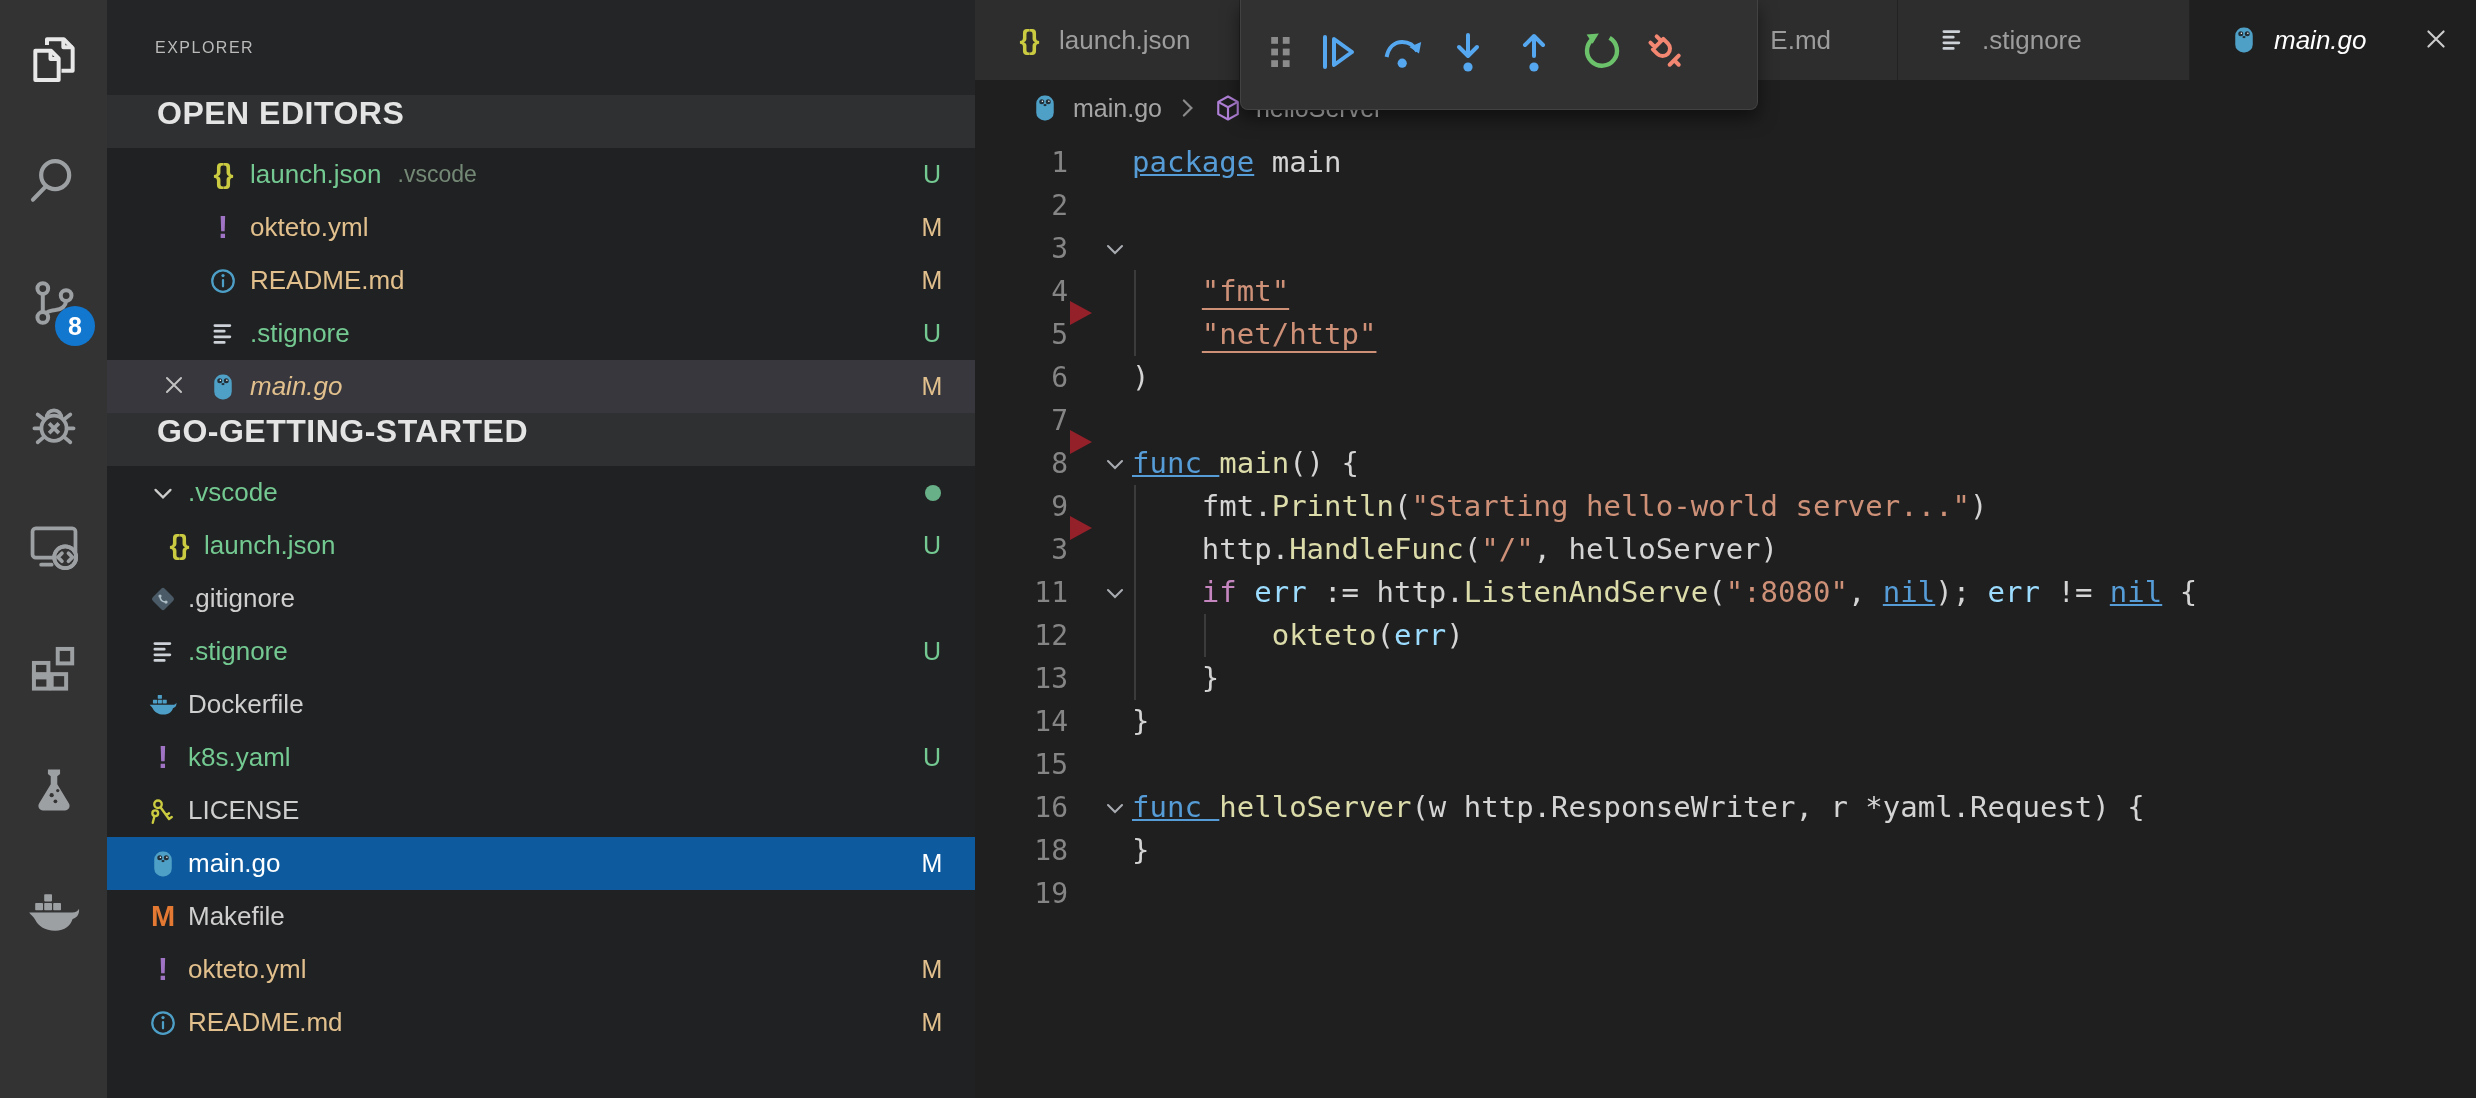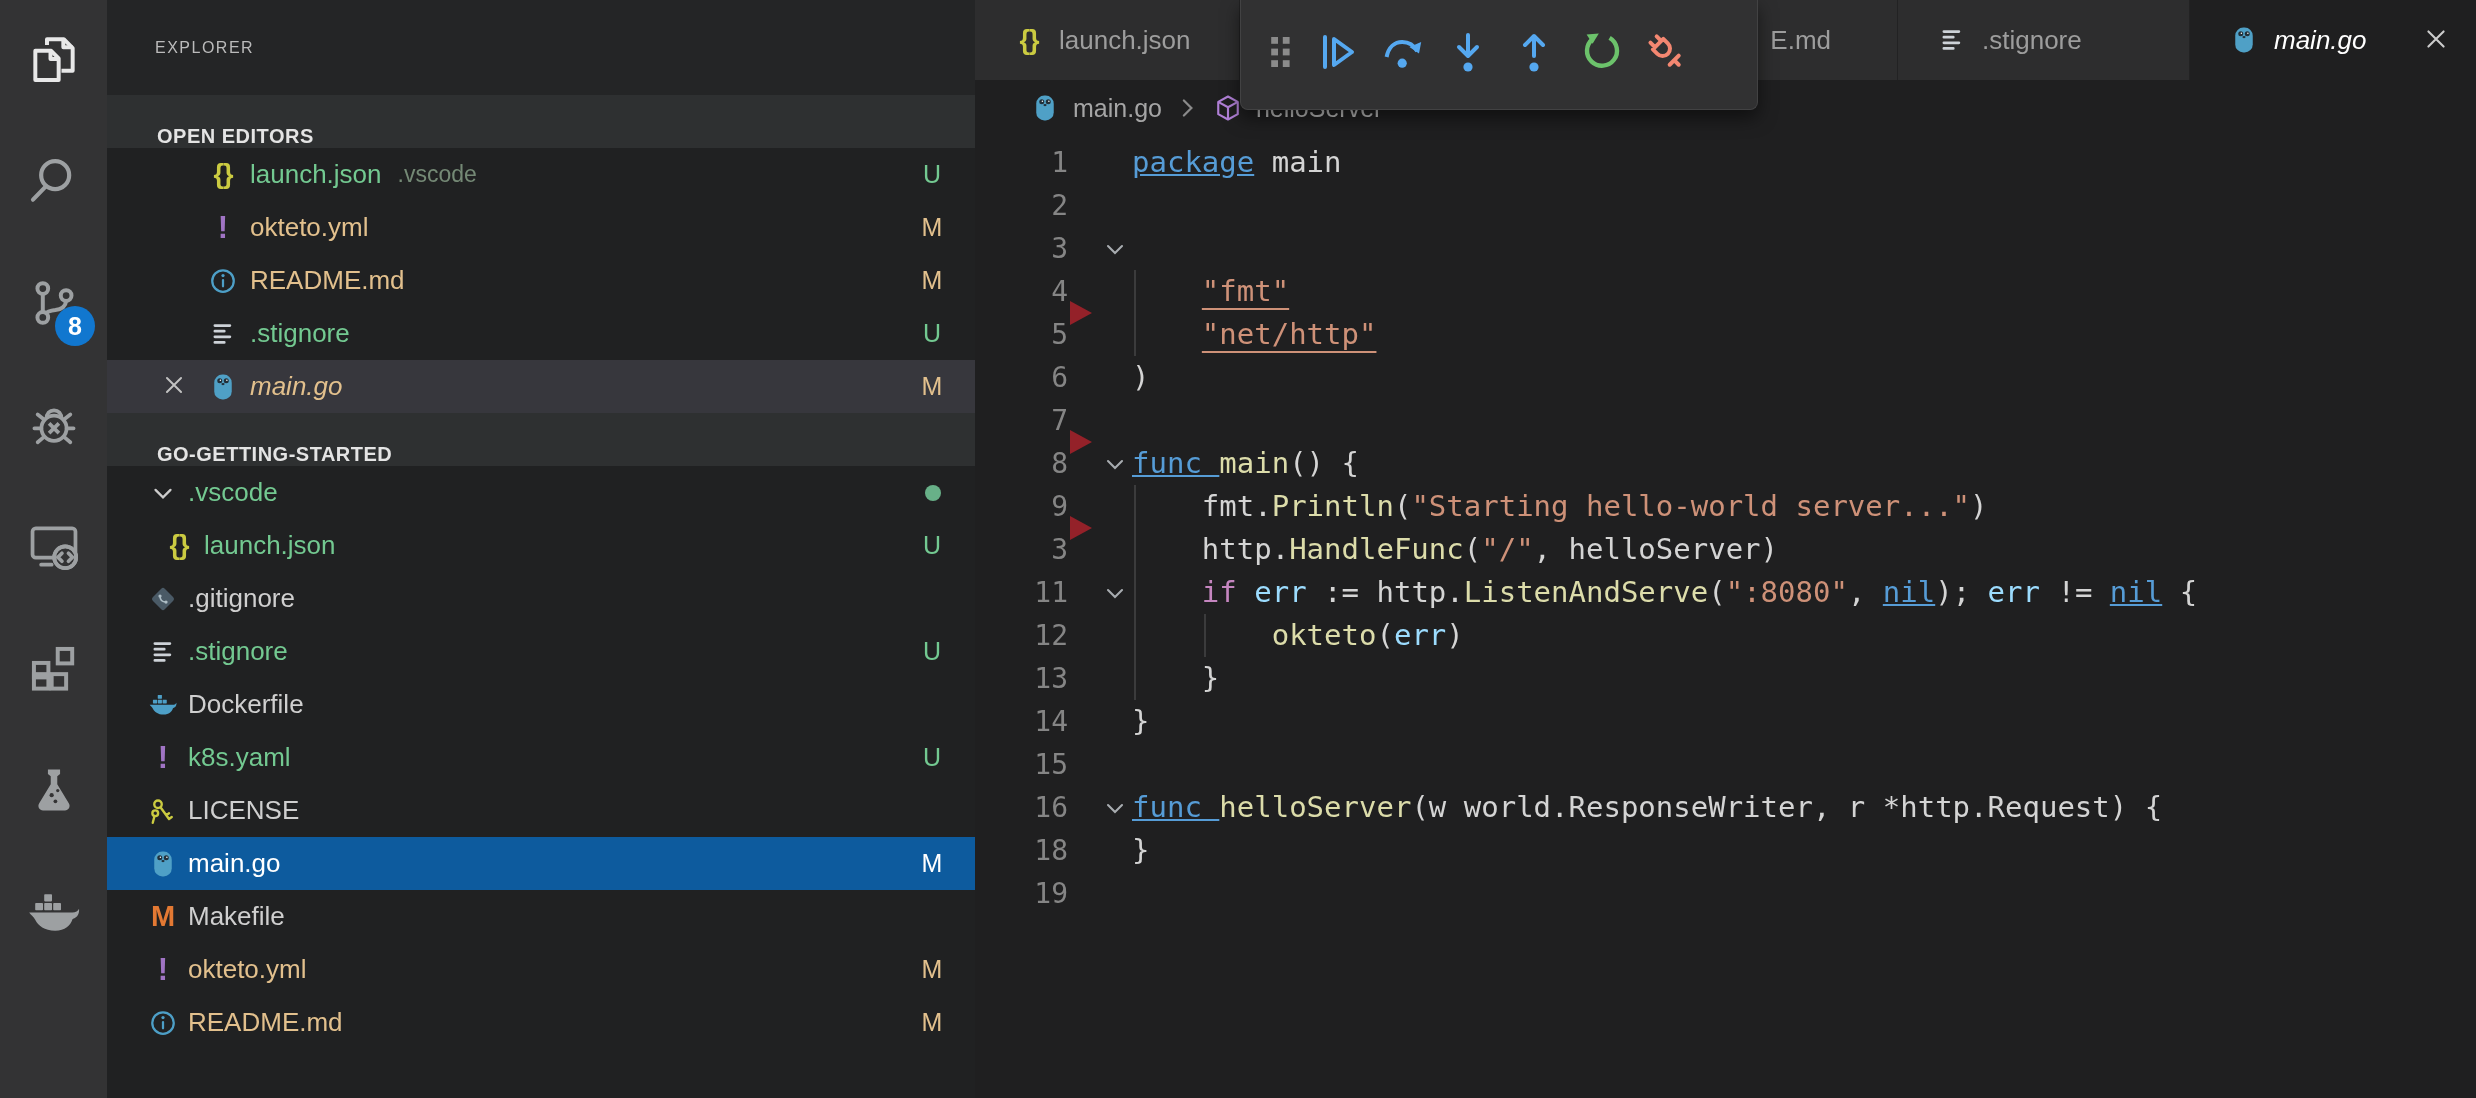--- a/index.html
+++ b/index.html
@@ -13,22 +13,22 @@
   .act-item.active { color:#E8E8E8; }
   .act-item svg { width:56px; height:56px; }
   .act-badge { position:absolute; right:12px; bottom:20px; min-width:40px; height:40px; border-radius:20px;
     background:var(--badge-blue,#1177CF); color:#fff; font-size:25px; font-weight:bold;
     display:flex; align-items:center; justify-content:center; }
 
   
   .sidebar { width:868px; height:100%; background:#202122; display:flex; flex-direction:column; }
   .sb-title { height:95px; background:#242526; color:#BBBBBB; font-size:16px; letter-spacing:1.5px;
     display:flex; align-items:center; padding-left:48px; flex:none; }
-  .sec-head { height:53px; background:#2E3031; color:#E4E4E4; font-weight:bold; font-size:20px; letter-spacing:.5px;
-    display:flex; align-items:flex-end; padding-left:14px; flex:none; }
+  .sec-head { height:53px; background:#2E3031; color:#E4E4E4; font-weight:bold; font-size:32px; letter-spacing:.5px;
+    display:flex; align-items:flex-start; padding-left:14px; flex:none; }
   .sec-head .chev { width:30px; height:30px; color:#CCCCCC; margin-right:6px; flex:none; }
   .row { height:53px; display:flex; align-items:center; padding-right:28px; font-size:26px; color:#CFCFCF; }
   .row .pre { display:flex; align-items:center; flex:none; }
   .row .icobox { width:34px; height:34px; display:flex; align-items:center; justify-content:center; flex:none; }
   .row .icobox svg { width:30px; height:30px; }
   .row .lbl { margin-left:10px; white-space:nowrap; }
   .row .suffix { margin-left:16px; font-size:23px; color:#7E957F; opacity:.9; }
   .row .status { margin-left:auto; font-size:25px; width:30px; text-align:center; flex:none; }
   .row .dot { margin-left:auto; width:16px; height:16px; border-radius:50%; background:#68B088; flex:none; margin-right:6px; }
   .row.sel-gray { background:#37373D; }
@@ -616,21 +616,21 @@
           <div class="glyph"></div>
           <div class="lnum">16</div>
           <div class="ggut"></div>
           <div class="fold">
             <span style="display:flex">
               <svg viewBox="0 0 24 24" fill="none" stroke="currentColor" stroke-width="1.8" stroke-linecap="round">
                 <path d="M6 9.5l6 6 6-6"></path>
               </svg>
             </span>
           </div>
-          <div class="ltext"><span class="tok-k">func </span><span class="tok-f">helloServer</span><span class="tok-p">(w world.ResponseWriter, r *http.Request) {</span></div>
+          <div class="ltext"><span class="tok-k">func </span><span class="tok-f">helloServer</span><span class="tok-p">(w http.ResponseWriter, r *yaml.Request) {</span></div>
         </div>
         <div class="cl">
           <div class="glyph"></div>
           <div class="lnum">18</div>
           <div class="ggut"></div>
           <div class="fold"></div>
           <div class="ltext"><span class="tok-p">}</span></div>
         </div>
         <div class="cl">
           <div class="glyph"></div>

